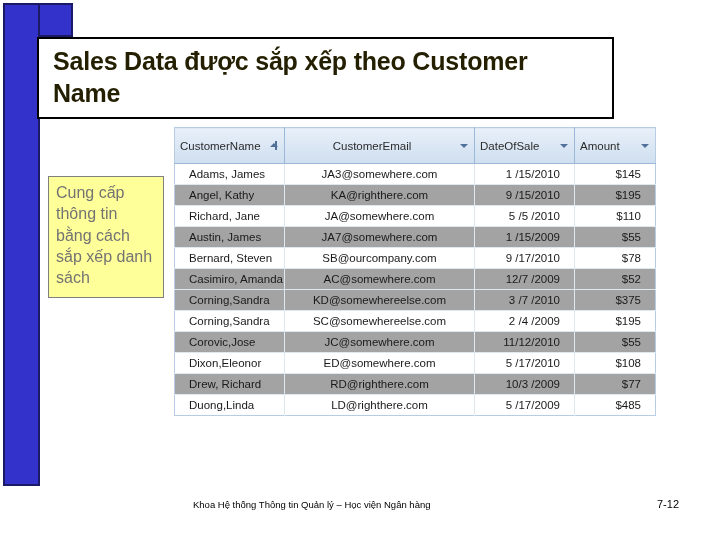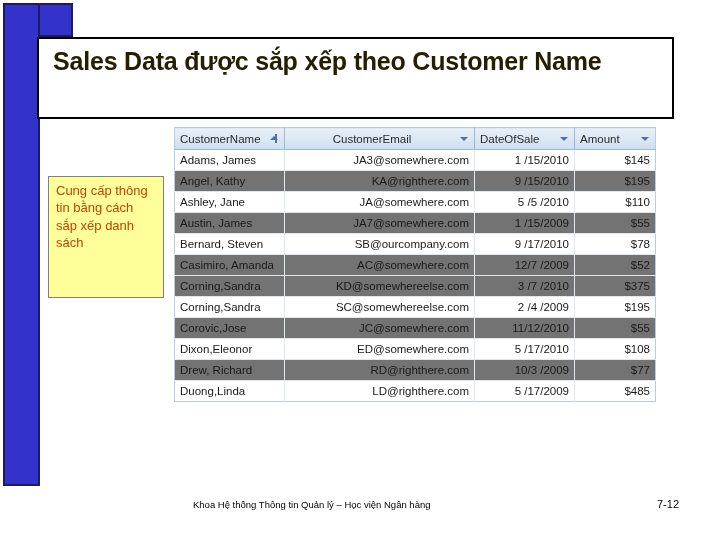--- a/index.html
+++ b/index.html
@@ -35,21 +35,21 @@
     background: #3333cc;
     border: 2px solid #1a1a66;
     box-sizing: border-box;
   }
 
   
   #title-box {
     position: absolute;
     left: 37px;
     top: 37px;
-    width: 637px;
+    width: 577px;
     height: 82px;
     background: #ffffff;
     border: 2px solid #000000;
     box-sizing: border-box;
     padding: 6px 14px 0 14px;
   }
   #title-text {
     font-size: 25px;
     font-weight: bold;
     color: #231f00;
@@ -64,43 +64,43 @@
     left: 48px;
     top: 176px;
     width: 116px;
     height: 122px;
     background: #ffff99;
     border: 1px solid #808080;
     box-sizing: border-box;
     padding: 5px 6px 0 7px;
   }
   #callout-text {
-    font-size: 13px;
-    color: #c2410c;
+    font-size: 16px;
+    color: #737373;
     line-height: 1.33;
     white-space: pre-wrap;
     font-family: "Liberation Sans", sans-serif;
   }
 
   
   #datasheet {
     position: absolute;
     left: 174px;
     top: 127px;
     width: 482px;
     border-collapse: collapse;
     table-layout: fixed;
     font-size: 11.5px;
     color: #1a1a1a;
     background: #ffffff;
     border: 1px solid #b8cce4;
     font-family: "Liberation Sans", sans-serif;
   }
   #datasheet thead th {
-    height: 22px;
+    height: 36px;
     background: linear-gradient(to bottom, #e8f0f9 0%, #dbe7f4 50%, #cfdff0 100%);
     border-right: 1px solid #9cb8d8;
     border-bottom: 1px solid #9cb8d8;
     color: #2b2b2b;
     font-weight: normal;
     font-size: 11.5px;
     padding: 0 5px;
     box-sizing: border-box;
     position: relative;
     white-space: nowrap;
@@ -146,34 +146,34 @@
   .sort-asc-icon::after {
     content: "";
     position: absolute;
     left: 5px; top: 0px;
     width: 2px; height: 9px;
     background: #4a6a92;
   }
 
   #datasheet tbody td {
     height: 21px;
-    padding: 0 5px;
+    padding: 0 14px;
     border-right: 1px solid #dfe7ef;
     border-bottom: 1px solid #dfe7ef;
     box-sizing: border-box;
     white-space: nowrap;
     overflow: hidden;
     font-size: 11.5px;
   }
   #datasheet tbody td:last-child { border-right: none; }
-  #datasheet tbody tr.alt td { background: #737373; }
+  #datasheet tbody tr.alt td { background: #a3a3a3; }
   #datasheet tbody tr:last-child td { border-bottom: none; }
 
   .col-name  { width: 110px; text-align: left; }
-  .col-email { width: 190px; text-align: right; }
+  .col-email { width: 190px; text-align: center; }
   .col-date  { width: 100px; text-align: right; margin-left: 12px; }
   .col-amt   { width: 81px;  text-align: right; }
 
   
   #footer-credit {
     position: absolute;
     left: 193px;
     top: 499px;
     font-size: 9.5px;
     color: #000000;
@@ -242,21 +242,21 @@
         <td class="col-date">1 /15/2010</td>
         <td class="col-amt">$145</td>
       </tr>
       <tr class="alt">
         <td class="col-name">Angel, Kathy</td>
         <td class="col-email">KA@righthere.com</td>
         <td class="col-date">9 /15/2010</td>
         <td class="col-amt">$195</td>
       </tr>
       <tr>
-        <td class="col-name">Ashley, Jane</td>
+        <td class="col-name">Richard, Jane</td>
         <td class="col-email">JA@somewhere.com</td>
         <td class="col-date">5 /5 /2010</td>
         <td class="col-amt">$110</td>
       </tr>
       <tr class="alt">
         <td class="col-name">Austin, James</td>
         <td class="col-email">JA7@somewhere.com</td>
         <td class="col-date">1 /15/2009</td>
         <td class="col-amt">$55</td>
       </tr>

